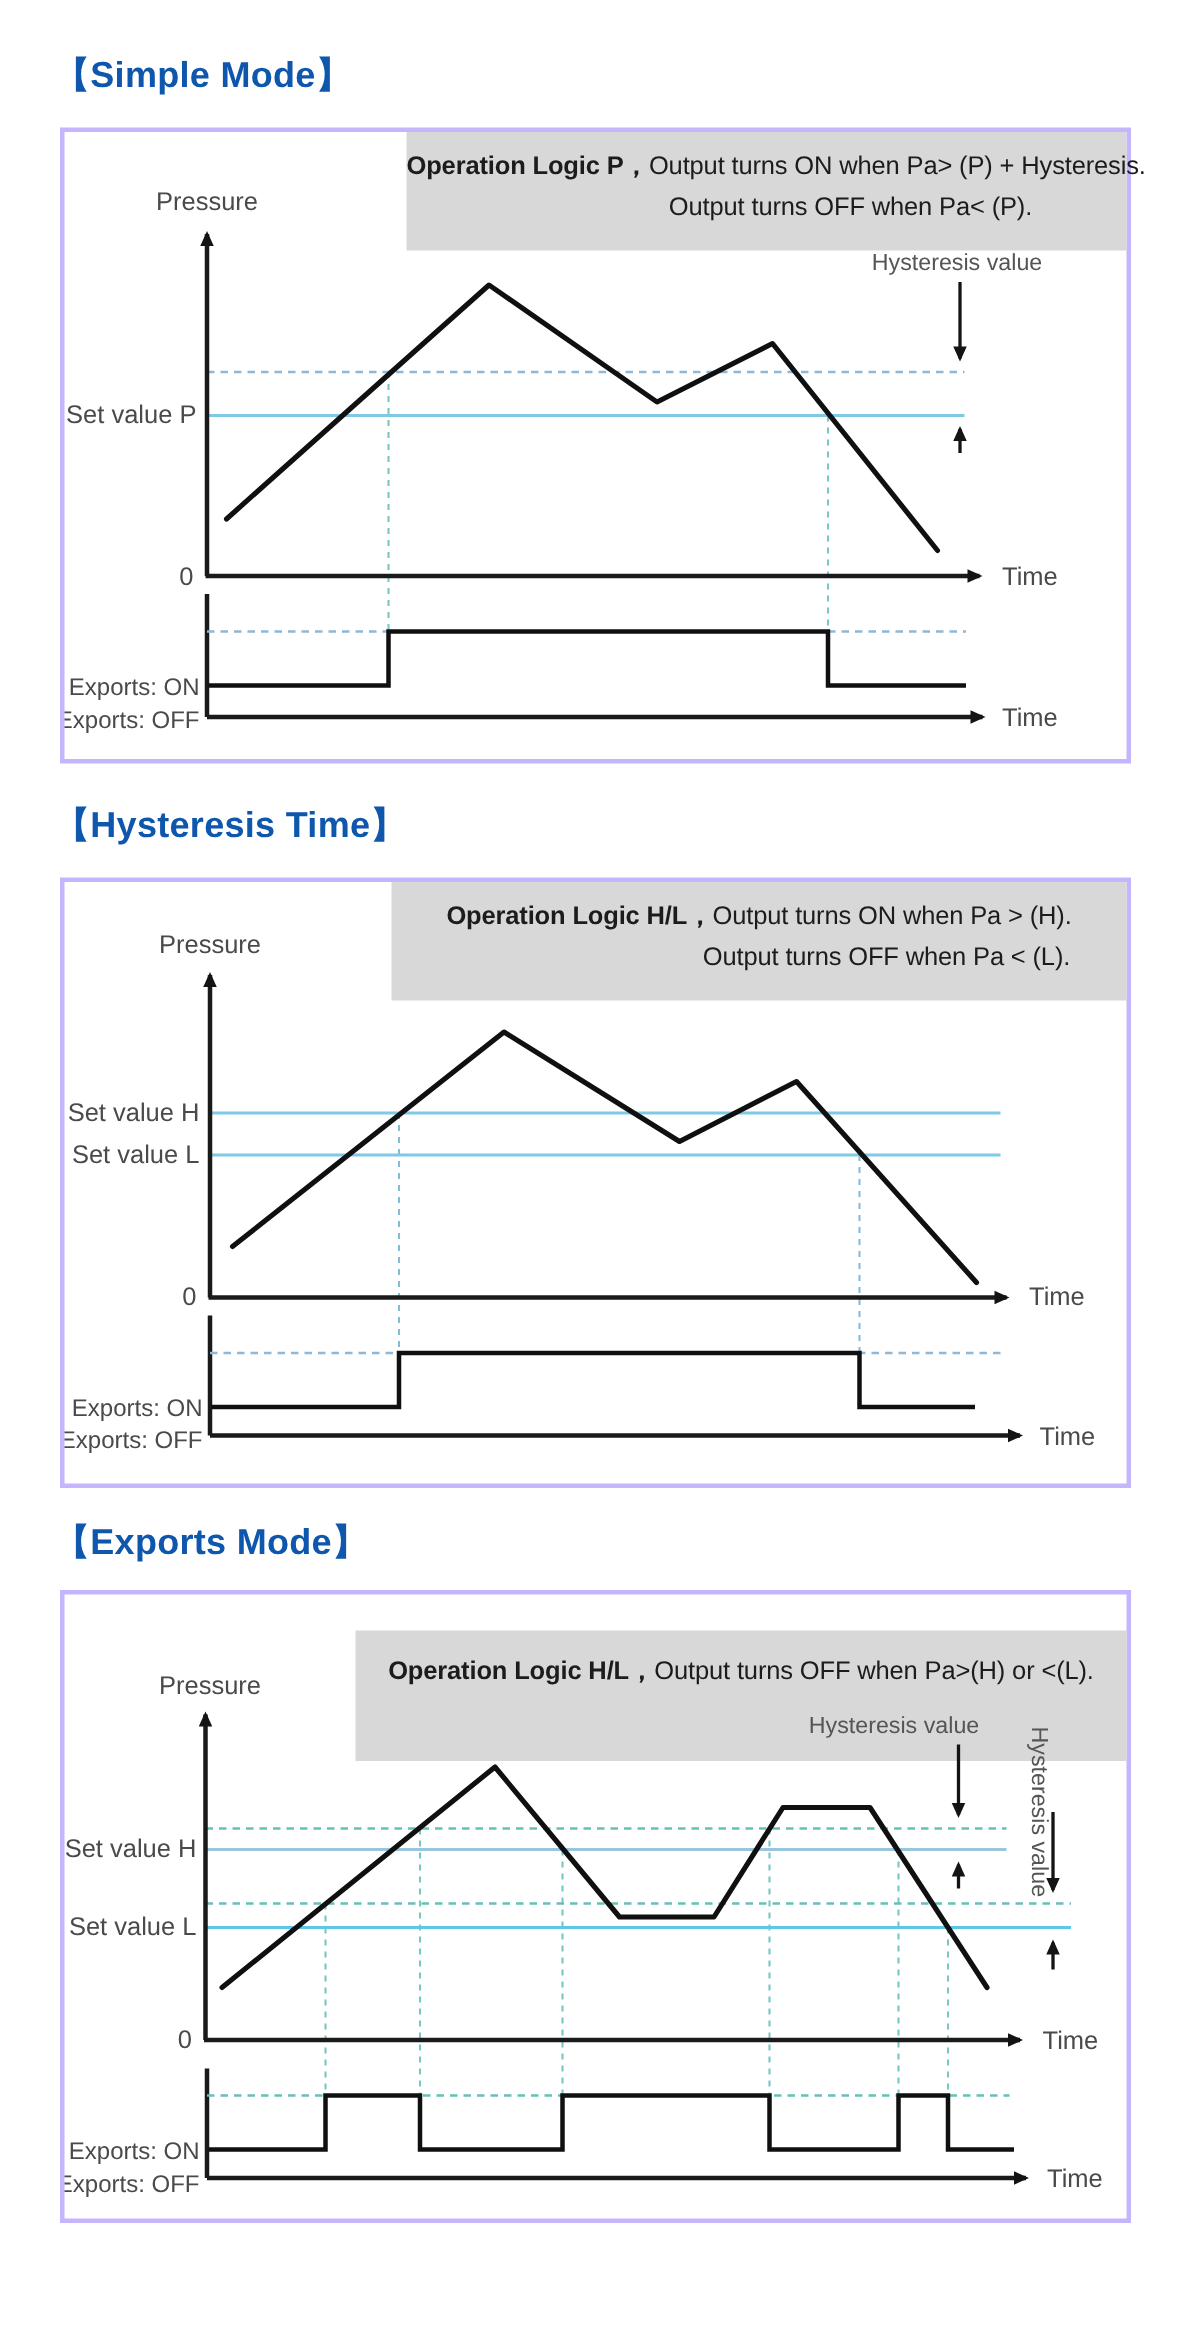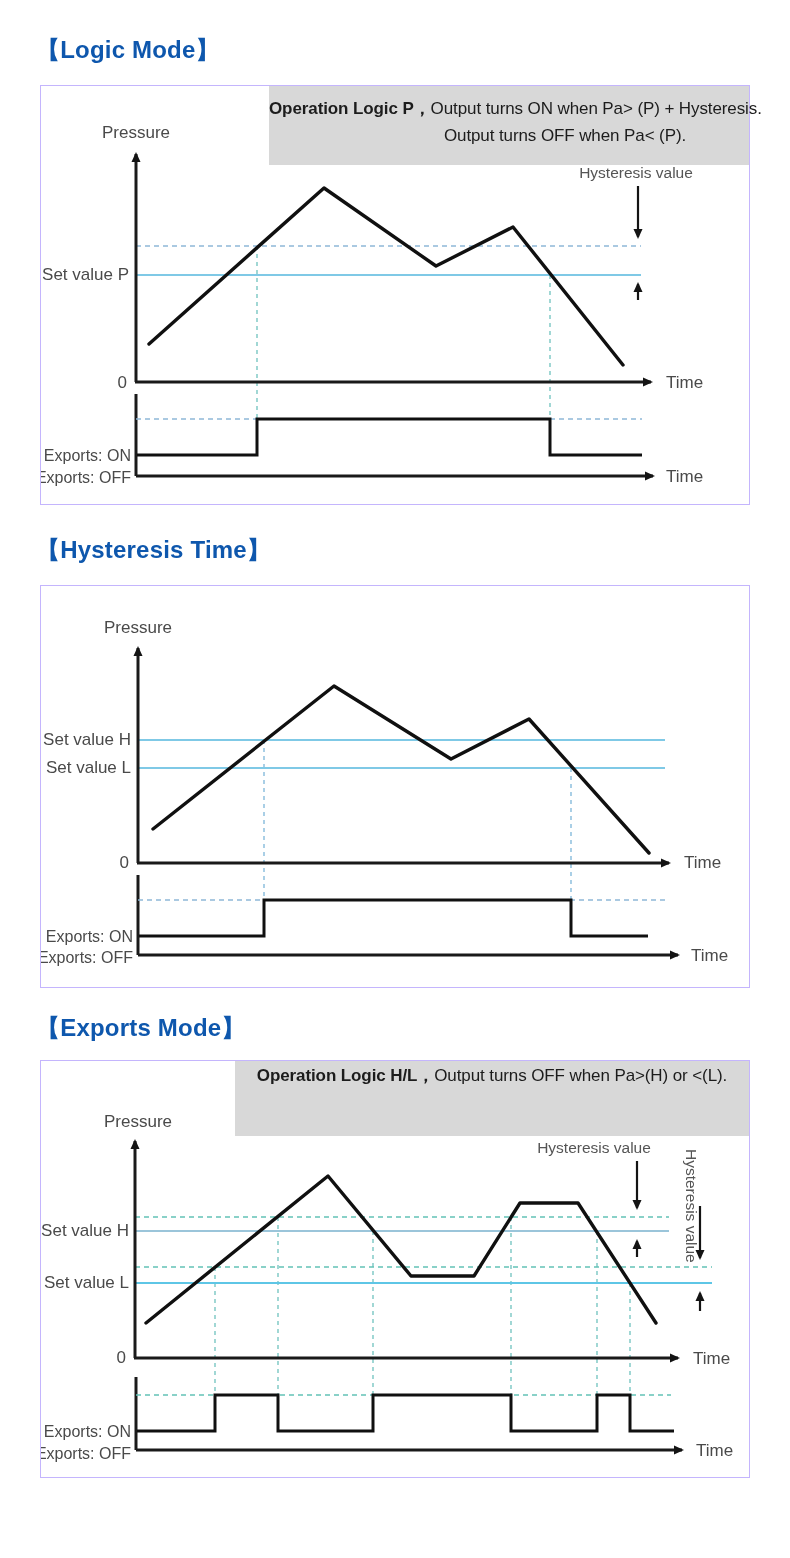--- a/index.html
+++ b/index.html
@@ -1,26 +1,26 @@
 <!DOCTYPE html>
 <html><head>
 <meta charset="utf-8">
 <style>
   html,body{margin:0;padding:0;background:#ffffff;}
   body{width:790px;height:1558px;position:relative;font-family:"Liberation Sans",sans-serif;}
   .title{position:absolute;left:36px;margin:0;font-size:24px;font-weight:bold;color:#0e57ad;letter-spacing:.2px;}
   #title1{top:34px}#title2{top:534px}#title3{top:1012px}
-  .panel{position:absolute;left:40px;width:708px;border:1px solid #c4b5fd;background:#fff;}
+  .panel{position:absolute;left:40px;width:708px;border:3px solid #c4b5fd;background:#fff;}
   #panel1{top:85px;height:418px}
   #panel2{top:585px;height:401px}
   #panel3{top:1060px;height:416px}
   .graybox{position:absolute;top:0;background:#d8d8d8;color:#1c1c1c;font-size:17px;letter-spacing:-.1px;}
   .gb1{left:228px;width:480px;height:70px;padding-top:9px;line-height:27px;}
   .gb2{left:218px;width:490px;height:70px;padding-top:9px;line-height:27px;}
-  .gb3{left:194px;width:514px;height:75px;line-height:29px;}
+  .gb3{left:194px;width:514px;height:75px;padding-top:12px;line-height:29px;margin-top:24px;}
   .gb-line1{text-align:center;white-space:nowrap;}
   .gb-bold{font-weight:bold;}
   .gb-line2{text-align:center;white-space:nowrap;}
   .gb1 .gb-line2{padding-left:112px;}
   .gb2 .gb-line2{padding-left:170px;}
   .gb3 .gb-line2{padding-left:100px;}
   svg.layer{position:absolute;left:0;top:0;display:block;}
   .axis{stroke:#1a1a1a;stroke-width:3;fill:none;}
   .subaxis{stroke:#1a1a1a;stroke-width:3;fill:none;}
   .curve{stroke:#101010;stroke-width:3.4;fill:none;stroke-linejoin:round;stroke-linecap:round;}
@@ -35,21 +35,21 @@
   .harrow{stroke:#141414;stroke-width:2.2;fill:none;}
   text{font-family:"Liberation Sans",sans-serif;}
   .lbl{fill:#4a4a4a;font-size:17px;}
   .lbl-sm{fill:#4a4a4a;font-size:16px;}
   .hyst{fill:#555555;font-size:15.5px;}
   .mid{text-anchor:middle;}.end{text-anchor:end;}
 </style>
 </head>
 <body>
 
-<h2 class="title" id="title1">【Logic Mode】</h2>
+<h2 class="title" id="title1">【Simple Mode】</h2>
 
 <div class="panel" id="panel1">
   <div class="graybox gb1">
     <div class="gb-line1"><span class="gb-bold">Operation Logic P，</span><span>Output turns ON when Pa&gt; (P) + Hysteresis.</span></div>
     <div class="gb-line2">Output turns OFF when Pa&lt; (P).</div>
   </div>
   <svg class="layer" width="708" height="418" viewBox="0 0 708 418">
     <defs>
       <marker id="ar1" viewBox="0 0 10 10" refX="8" refY="5" markerWidth="12" markerHeight="10" orient="auto" markerUnits="userSpaceOnUse">
         <path d="M0,0.5 L10,5 L0,9.5 Z" fill="#141414"></path>
@@ -83,20 +83,24 @@
     <text class="hyst mid" x="595" y="92">Hysteresis value</text>
     <text class="lbl-sm end" x="90" y="375">Exports: ON</text>
     <text class="lbl-sm end" x="90" y="397">Exports: OFF</text>
     <text class="lbl" x="625" y="396">Time</text>
   </svg>
 </div>
 
 <h2 class="title" id="title2">【Hysteresis Time】</h2>
 
 <div class="panel" id="panel2">
+  <div class="graybox gb2">
+    <div class="gb-line1"><span class="gb-bold">Operation Logic H/L，</span><span>Output turns ON when Pa &gt; (H).</span></div>
+    <div class="gb-line2">Output turns OFF when Pa &lt; (L).</div>
+  </div>
   <svg class="layer" width="708" height="401" viewBox="0 0 708 401">
     <defs>
       <marker id="ar2" viewBox="0 0 10 10" refX="8" refY="5" markerWidth="12" markerHeight="10" orient="auto" markerUnits="userSpaceOnUse">
         <path d="M0,0.5 L10,5 L0,9.5 Z" fill="#141414"></path>
       </marker>
     </defs>
     <g>
       <line class="vdash-b" x1="223" y1="154" x2="223" y2="314"></line>
       <line class="vdash-b" x1="530" y1="182" x2="530" y2="314"></line>
       <line class="setline" x1="97" y1="154" x2="624" y2="154"></line>

